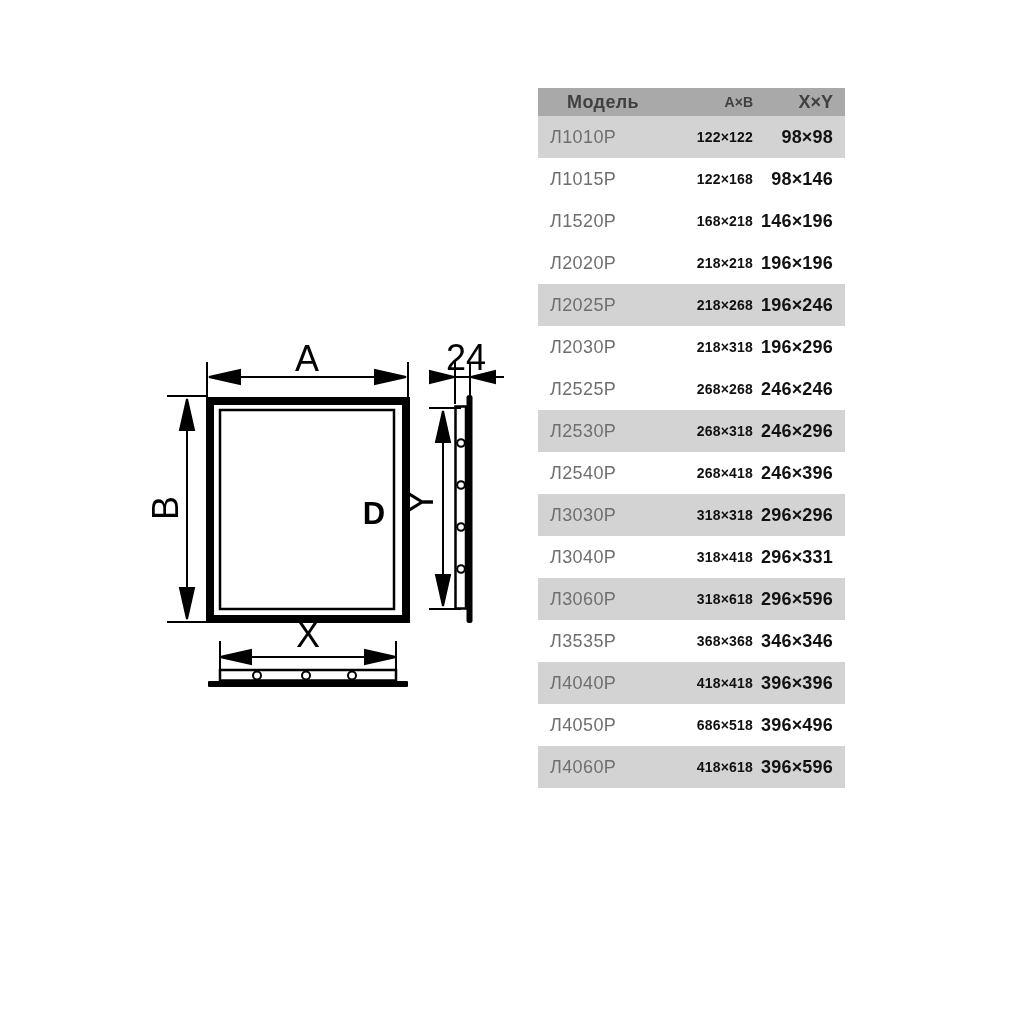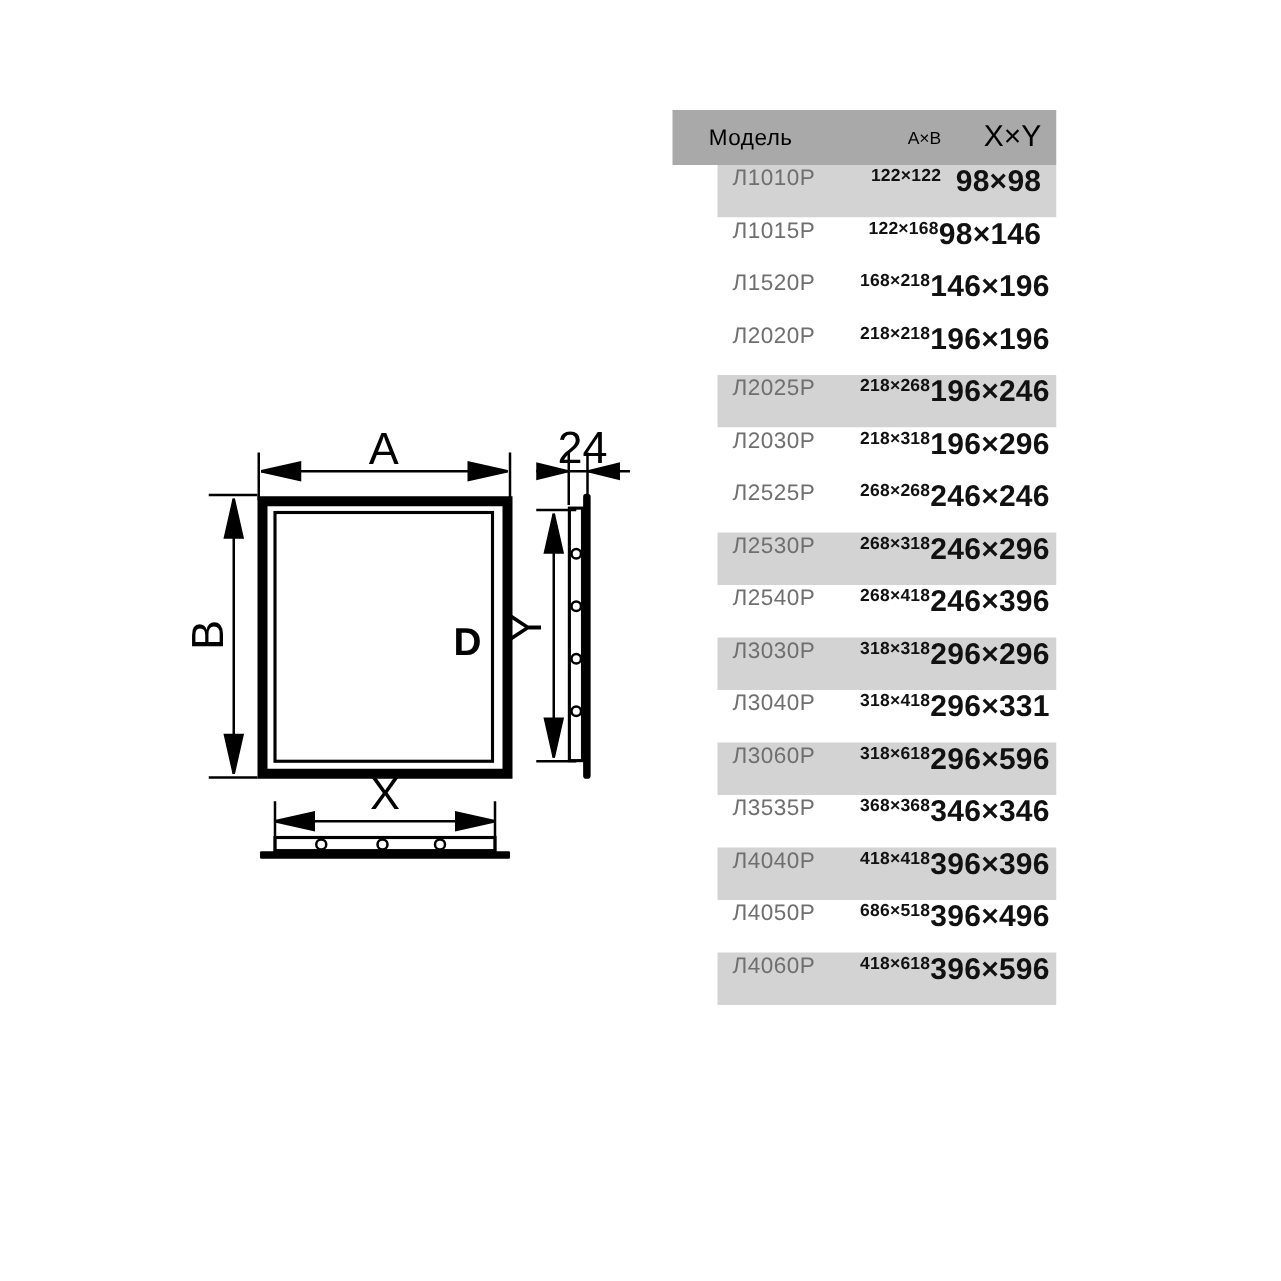--- a/index.html
+++ b/index.html
@@ -27,51 +27,50 @@
   .dim-label { font-size: 36px; font-weight: 400; }
   .handle-label { font-size: 31px; font-weight: 700; }
   
   .spec-table {
     position: absolute;
     left: 538px; top: 88px;
     width: 307px;
   }
   .thead {
     display: flex; align-items: center;
-    height: 44px;
+    height: 28px;
     background: var(--header-bg, #a9a9a9);
-    font-size: 24px; font-weight: 400;
-    color: #000000;
+    font-size: 24px; font-weight: 700;
+    color: #404040;
     padding: 0 12px;
   }
   .thead .col-model { padding-left: 17px; }
   .tr {
-    display: flex; align-items: flex-start;
+    display: flex; align-items: center;
     height: 42px;
     background: var(--row-bg, #ffffff);
     padding: 0 12px;
-    margin-left: 36px;
   }
   .tr.alt { background: var(--row-alt-bg, #d3d3d3); }
   .col-model {
     flex: 1 1 auto;
     text-align: left;
     font-size: 18px;
     letter-spacing: 0.4px;
   }
   .tr .col-model { color: var(--model-text, #6f6f6f); font-weight: 400; }
   .col-ab {
     flex: 0 0 92px;
     text-align: right;
     font-size: 14px;
   }
   .col-xy {
     flex: 0 0 80px;
     text-align: right;
-    font-size: 24px;
+    font-size: 18px;
   }
   .tr .col-ab, .tr .col-xy {
     color: var(--value-text, #111111);
     font-weight: 700;
     letter-spacing: 0.2px;
   }
 </style>
 </head>
 <body>
 

